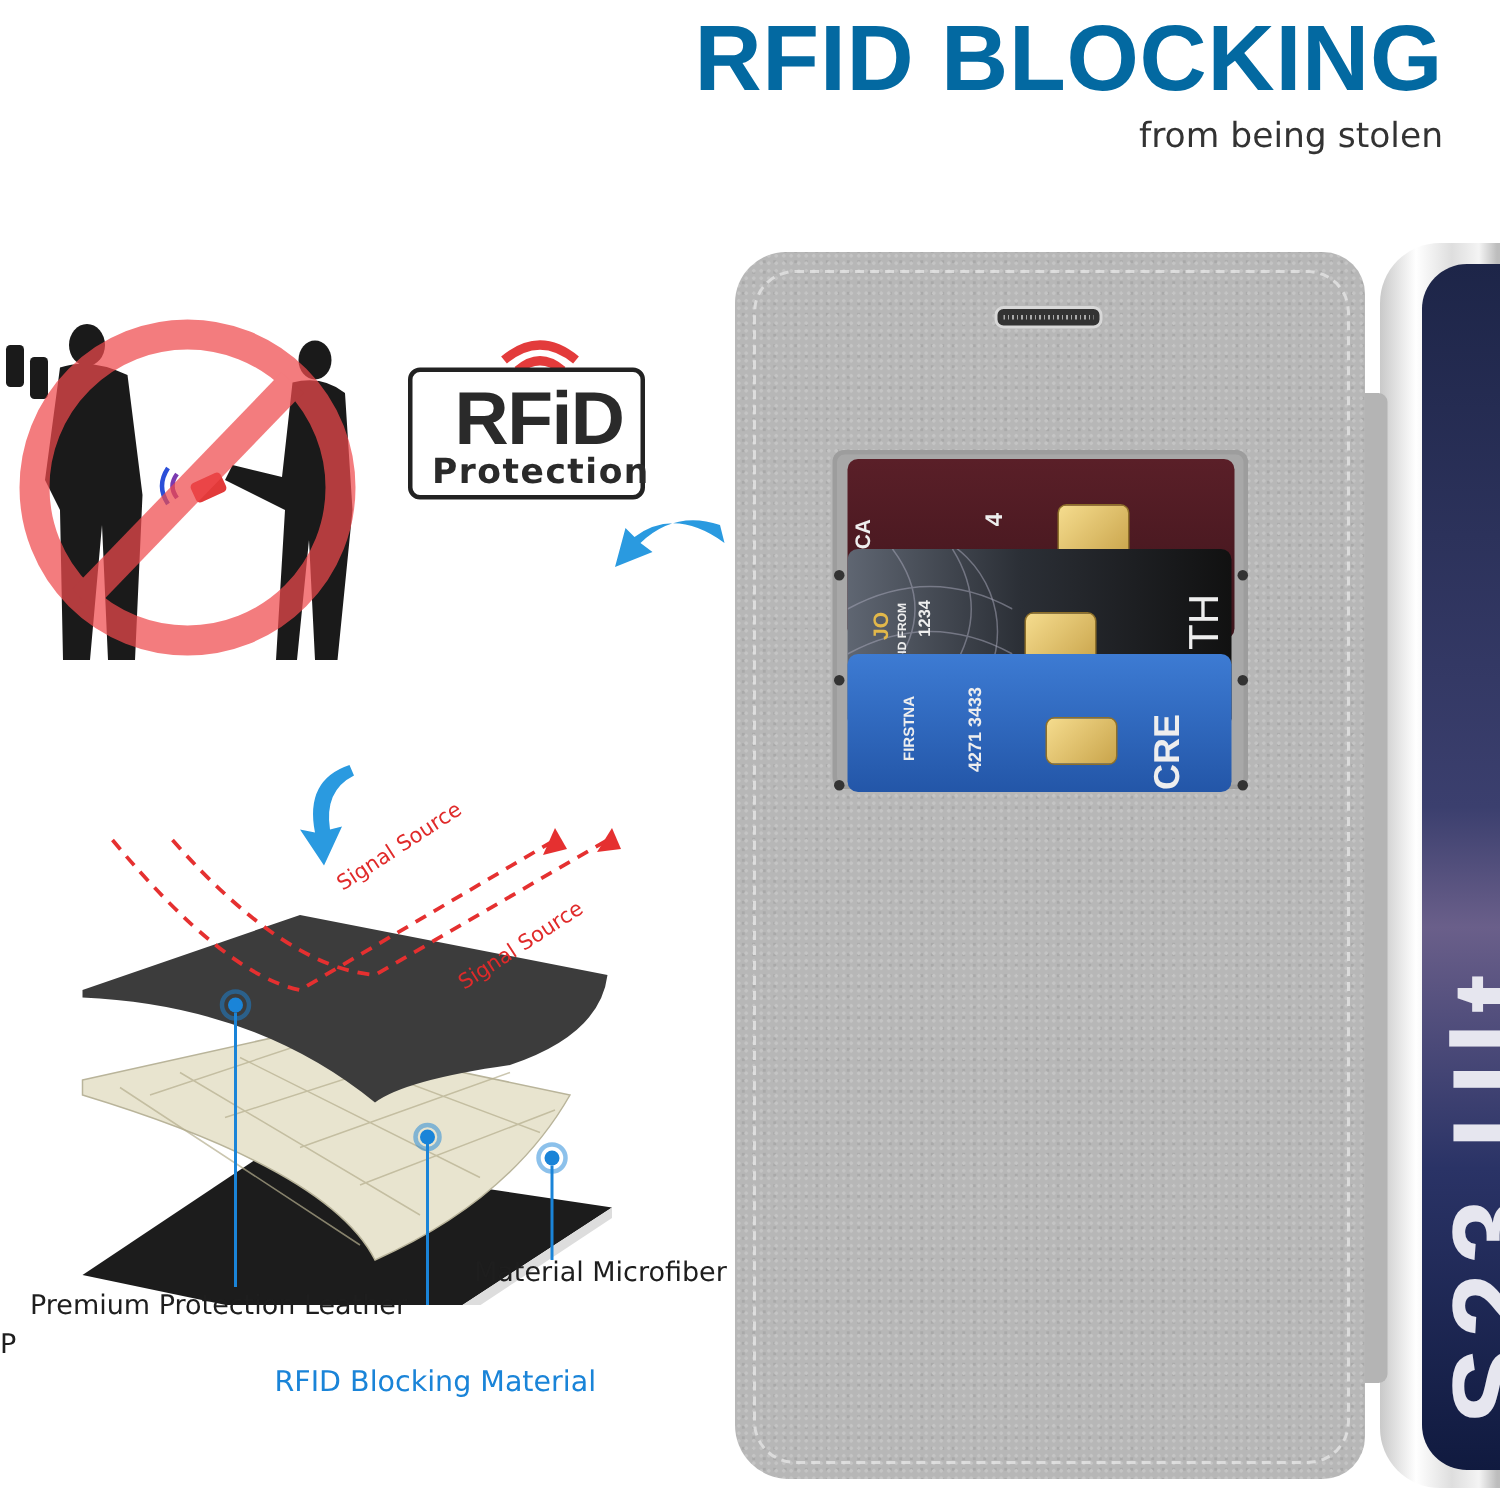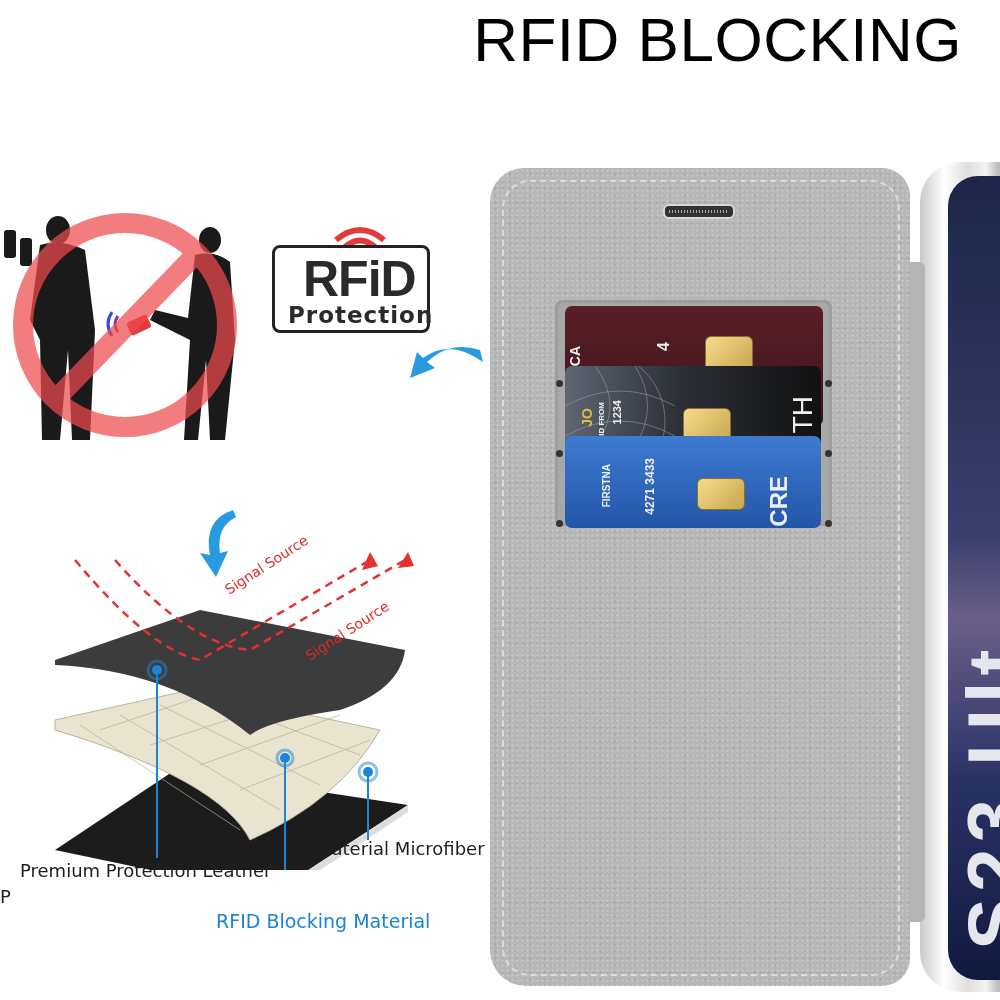--- a/index.html
+++ b/index.html
@@ -1,18 +1,18 @@
 <!DOCTYPE html>
 <html><head>
 <meta charset="utf-8">
 <style>
   html, body { margin:0; padding:0; }
   body { width:1000px; height:1000px; background:#ffffff; position:relative; overflow:hidden; font-family:"DejaVu Sans", sans-serif; }
   .abs { position:absolute; }
-  .title { right:38px; top:4px; font-family:"Liberation Sans", sans-serif; font-weight:normal; font-size:62px; letter-spacing:0.5px; color:#000000; white-space:nowrap; }
+  .title { right:38px; top:4px; font-family:"Liberation Sans", sans-serif; font-weight:bold; font-size:62px; letter-spacing:0.5px; color:#0369a1; white-space:nowrap; }
   .subtitle { right:38px; top:76px; text-align:right; font-family:"DejaVu Sans", sans-serif; font-size:23px; line-height:30px; color:#333; white-space:nowrap; }
   
   .case { left:490px; top:168px; width:420px; height:818px; background:#b7b7b7; border-radius:34px 28px 28px 36px;
           background-image: radial-gradient(#c4c4c4 1px, transparent 1.2px), radial-gradient(#a9a9a9 1px, transparent 1.2px);
           background-size:5px 5px, 7px 7px; background-position:0 0, 2px 3px; }
   .case-stitch { left:502px; top:180px; width:394px; height:792px; border:2px dashed #e8e8e8; border-radius:28px; opacity:.75; }
   .case-tab { left:895px; top:262px; width:30px; height:660px; background:#b4b4b4; border-radius:0 6px 6px 0; }
   .speaker { left:663px; top:204px; width:68px; height:11px; background:#333; border-radius:6px; border:2px solid #d8d8d8; }
   .speaker::after { content:""; position:absolute; left:4px; right:4px; top:4px; height:3px;
     background:repeating-linear-gradient(90deg,#aaa 0 1px,#333 1px 3px); }
@@ -27,28 +27,29 @@
   
   .phone { left:920px; top:162px; width:120px; height:830px; border-radius:40px 0 0 40px; background:linear-gradient(90deg,#c9c9c9,#ffffff 20%,#dedede 40%,#f4f4f4 55%,#bdbdbd 65%); }
   .screen { left:948px; top:176px; width:70px; height:804px; border-radius:30px 0 0 30px; background:linear-gradient(180deg,#1d2548 0%,#3b3f6e 45%,#6a5f8a 55%,#2a3366 75%,#101a3f 100%); }
   .screen-text { left:950px; top:300px; width:70px; height:650px; color:#e6e6ef; font-family:"Liberation Sans", sans-serif; font-weight:bold; font-size:78px; writing-mode:vertical-rl; transform:rotate(180deg); letter-spacing:6px; overflow:hidden; }
   
   .rfid-badge { left:272px; top:245px; width:152px; height:82px; border:3px solid #222; border-radius:8px; background:#fff; }
   .rfid-main { left:283px; top:250px; font-family:"Liberation Sans", sans-serif; font-weight:bold; font-size:50px; color:#2a2a2a; letter-spacing:-1px;margin-left:20px; }
   .rfid-sub { left:288px; top:302px; font-family:"DejaVu Sans", sans-serif; font-weight:bold; font-size:23px; color:#2a2a2a; letter-spacing:1px; }
   
   .lbl { font-family:"DejaVu Sans", sans-serif; font-size:18px; color:#1e1e1e; white-space:nowrap; }
-  .lbl-blue { color:#1a84d8; font-size:19px;margin-left:33px; }
+  .lbl-blue { color:#1a84d8; font-size:19px; }
   .signal { font-family:"DejaVu Sans", sans-serif; font-size:14px; color:#e02a2a; white-space:nowrap; }
 </style>
 </head>
 <body>
 
 <div class="abs title">RFID BLOCKING</div>
 <div class="abs subtitle">
+  <div>from being stolen</div>
 </div>
 
 <svg class="abs" style="left:0;top:200px" width="245" height="240">
   <g fill="#1a1a1a">
     <ellipse cx="58" cy="30" rx="12" ry="14"></ellipse>
     <path d="M40 45 Q60 38 85 50 L95 130 L90 240 L72 240 L68 150 L60 240 L42 240 L40 140 L30 120 Z"></path>
     <rect x="4" y="30" width="12" height="28" rx="3"></rect>
     <rect x="20" y="38" width="12" height="28" rx="3"></rect>
     <ellipse cx="210" cy="40" rx="11" ry="13"></ellipse>
     <path d="M195 55 Q215 50 230 62 L235 140 L225 240 L210 240 L206 160 L198 240 L184 240 L190 140 L150 120 L155 110 L188 118 Z"></path>

